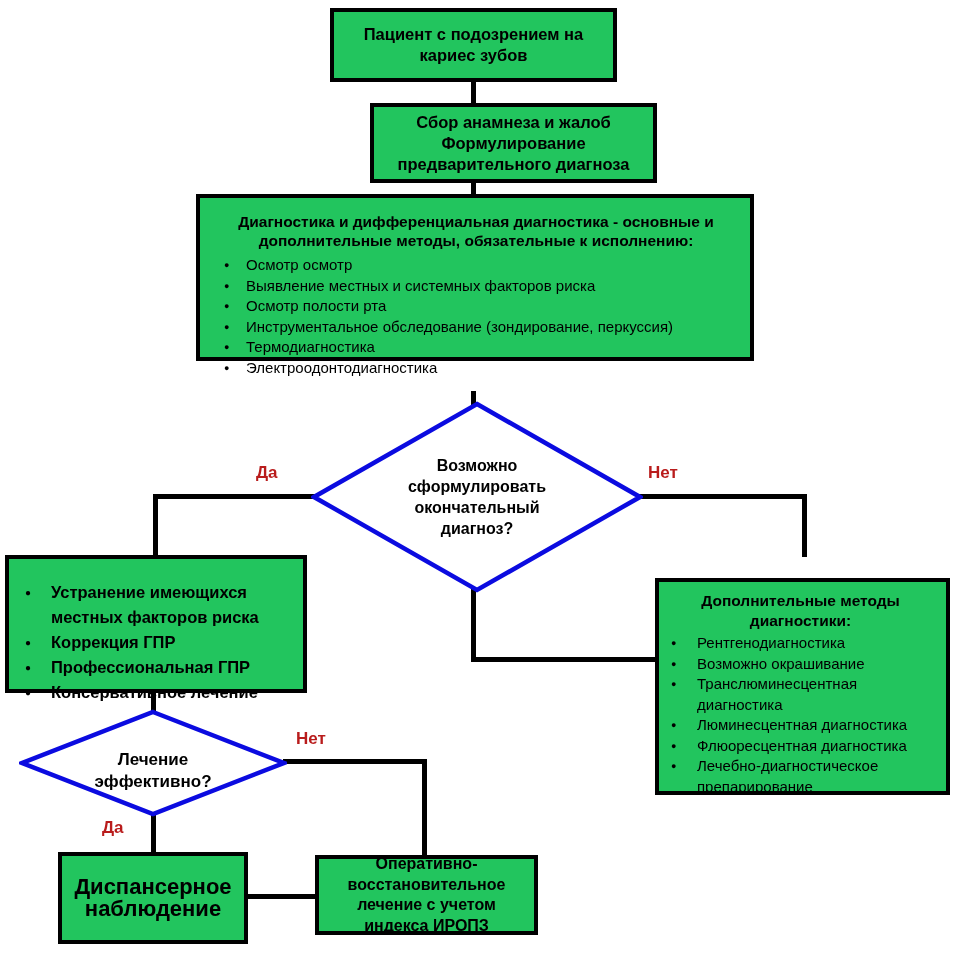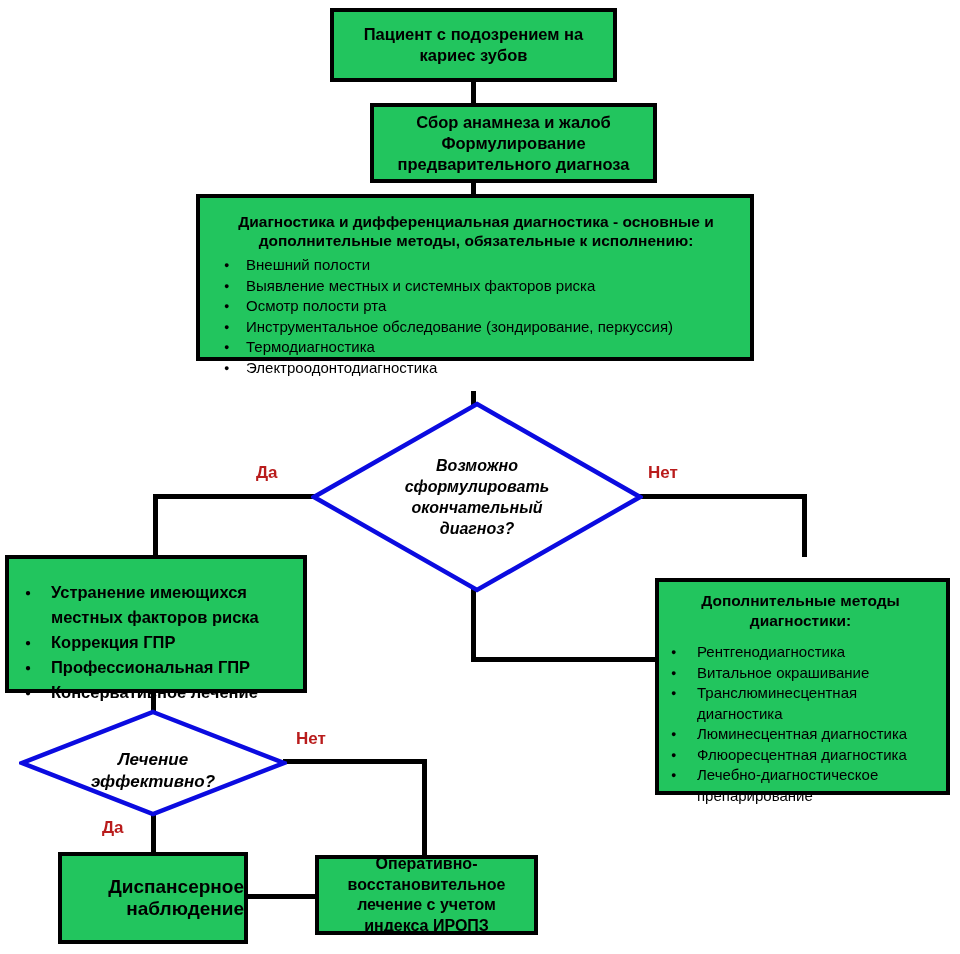--- a/index.html
+++ b/index.html
@@ -22,21 +22,20 @@
 
   
   .conn{position:absolute;background:#000000;}
 
   
   .diamond-wrap{position:absolute;}
   .diamond-label{
     position:absolute;display:flex;flex-direction:column;
     justify-content:center;align-items:center;text-align:center;
     font-weight:bold;
-    font-style:italic;
   }
 
   
   .branch{
     position:absolute;color:#b91c1c;font-weight:bold;font-size:17px;
   }
 
   
   ul.blist{list-style:none;margin:0;padding:0;}
   ul.blist li{position:relative;}
@@ -54,21 +53,21 @@
 
   
   .box4{left:5px;top:555px;width:302px;height:138px;padding:21px 6px 0 4px;}
   .box4 ul.blist{font-size:16.5px;line-height:25px;font-weight:bold;}
   .box4 ul.blist li{padding-left:38px;}
   .box4 ul.blist li:before{left:12px;font-size:10px;}
 
   
   .box7{left:655px;top:578px;width:295px;height:217px;padding:9px 4px 0 0;font-weight:normal;}
   .box7 .title{font-weight:bold;text-align:center;font-size:15.5px;line-height:20px;}
-  .box7 ul.blist{margin-top:11px;font-size:15px;line-height:20.5px;}
+  .box7 ul.blist{margin-top:2px;font-size:15px;line-height:20.5px;}
   .box7 ul.blist li{padding-left:38px;}
 </style>
 </head>
 <body>
 
 <div id="stage">
 
   <div class="conn" style="left:471px;top:78px;width:5px;height:30px;"></div>
   <div class="conn" style="left:471px;top:179px;width:5px;height:30px;"></div>
   <div class="conn" style="left:471px;top:391px;width:5px;height:16px;"></div>
@@ -128,21 +127,21 @@
     <div class="line">Формулирование</div>
     <div class="line">предварительного диагноза</div>
   </div>
 
   <div class="node box3">
     <div class="title">
       <div class="line">Диагностика и дифференциальная диагностика - основные и</div>
       <div class="line">дополнительные методы, обязательные к исполнению:</div>
     </div>
     <ul class="blist">
-      <li>Внешний полости</li>
+      <li>Осмотр осмотр</li>
       <li>Выявление местных и системных факторов риска</li>
       <li>Осмотр полости рта</li>
       <li>Инструментальное обследование (зондирование, перкуссия)</li>
       <li>Термодиагностика</li>
       <li>Электроодонтодиагностика</li>
     </ul>
   </div>
 
   <div class="node box4">
     <ul class="blist">
@@ -153,29 +152,29 @@
     </ul>
   </div>
 
   <div class="node box7">
     <div class="title">
       <div class="line">Дополнительные методы</div>
       <div class="line">диагностики:</div>
     </div>
     <ul class="blist">
       <li>Рентгенодиагностика</li>
-      <li>Витальное окрашивание</li>
+      <li>Возможно окрашивание</li>
       <li>Транслюминесцентная диагностика</li>
       <li>Люминесцентная диагностика</li>
       <li>Флюоресцентная диагностика</li>
       <li>Лечебно-диагностическое препарирование</li>
     </ul>
   </div>
 
-  <div class="node center" style="left:58px;top:852px;width:190px;height:92px;font-size:19px;line-height:22px;align-items:flex-end;">
+  <div class="node center" style="left:58px;top:852px;width:190px;height:92px;font-size:22px;line-height:22px;">
     <div class="line">Диспансерное</div>
     <div class="line">наблюдение</div>
   </div>
 
   <div class="node center" style="left:315px;top:855px;width:223px;height:80px;font-size:16px;line-height:20.5px;">
     <div class="line">Оперативно-</div>
     <div class="line">восстановительное</div>
     <div class="line">лечение с учетом</div>
     <div class="line">индекса ИРОПЗ</div>
   </div>

